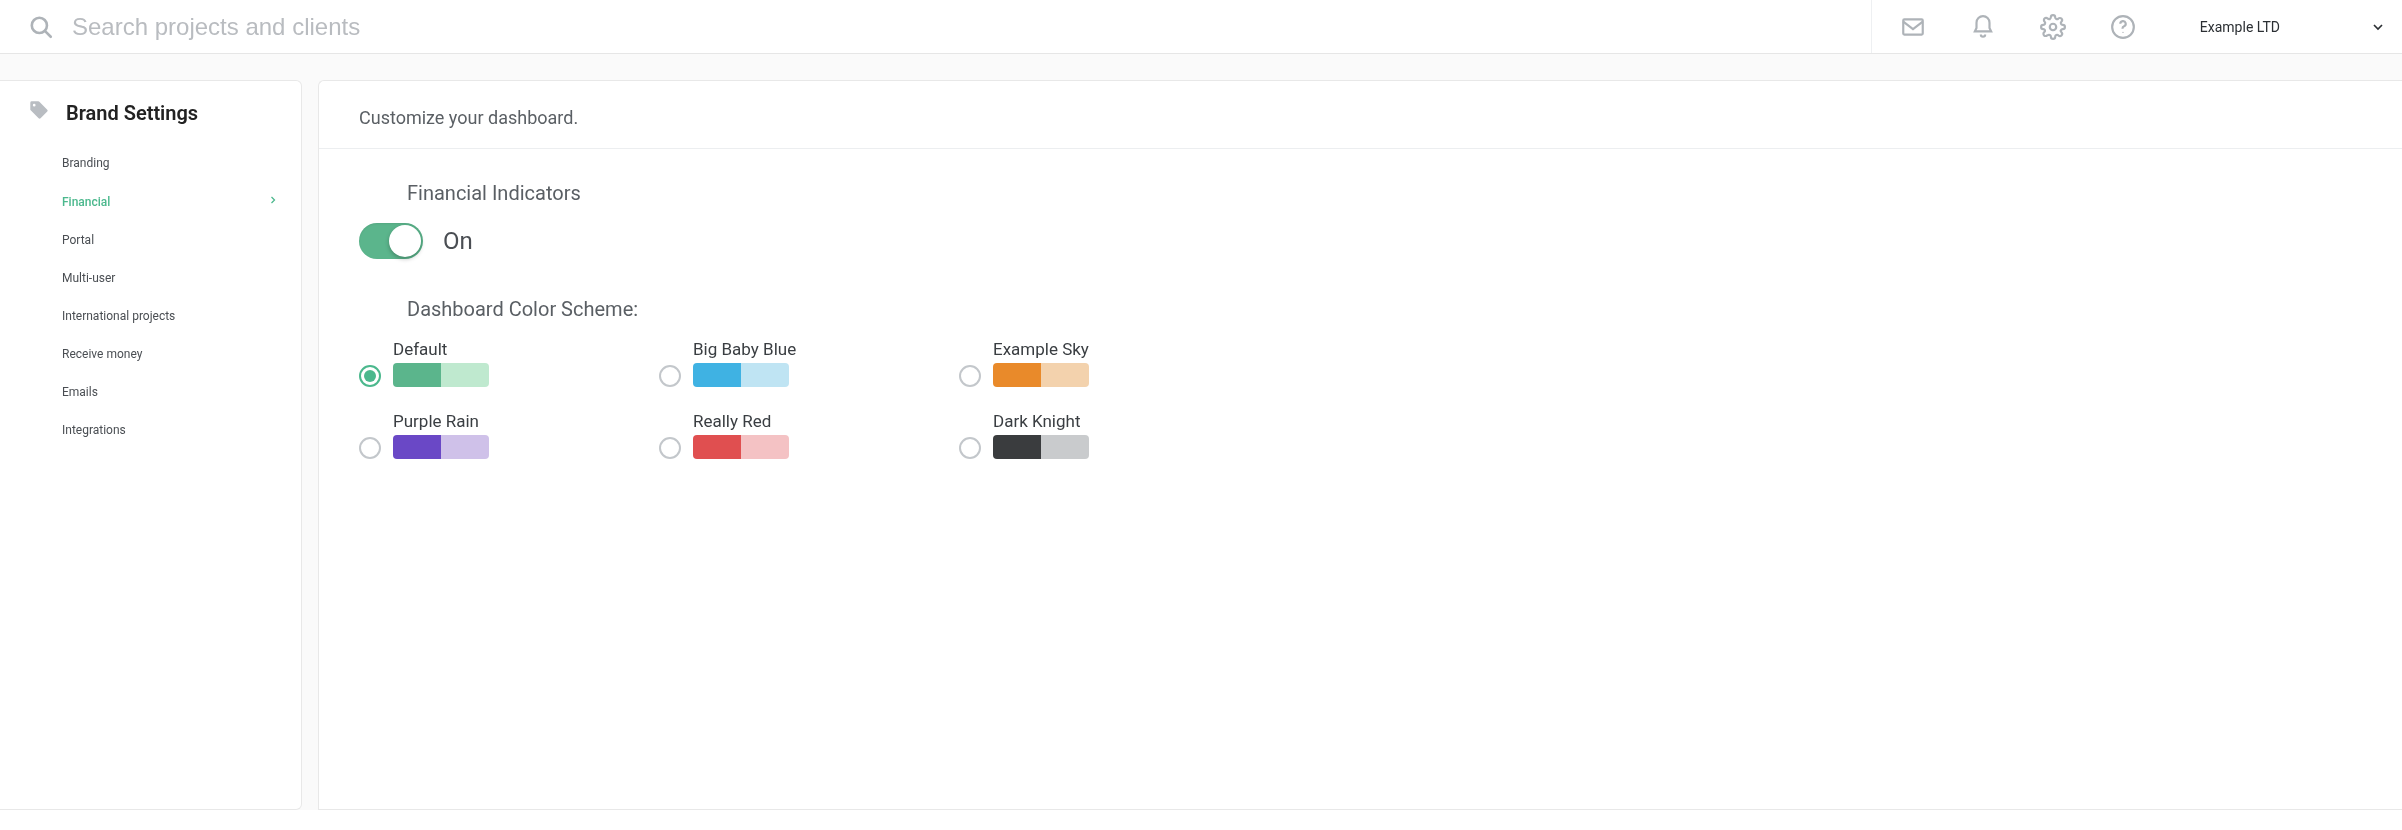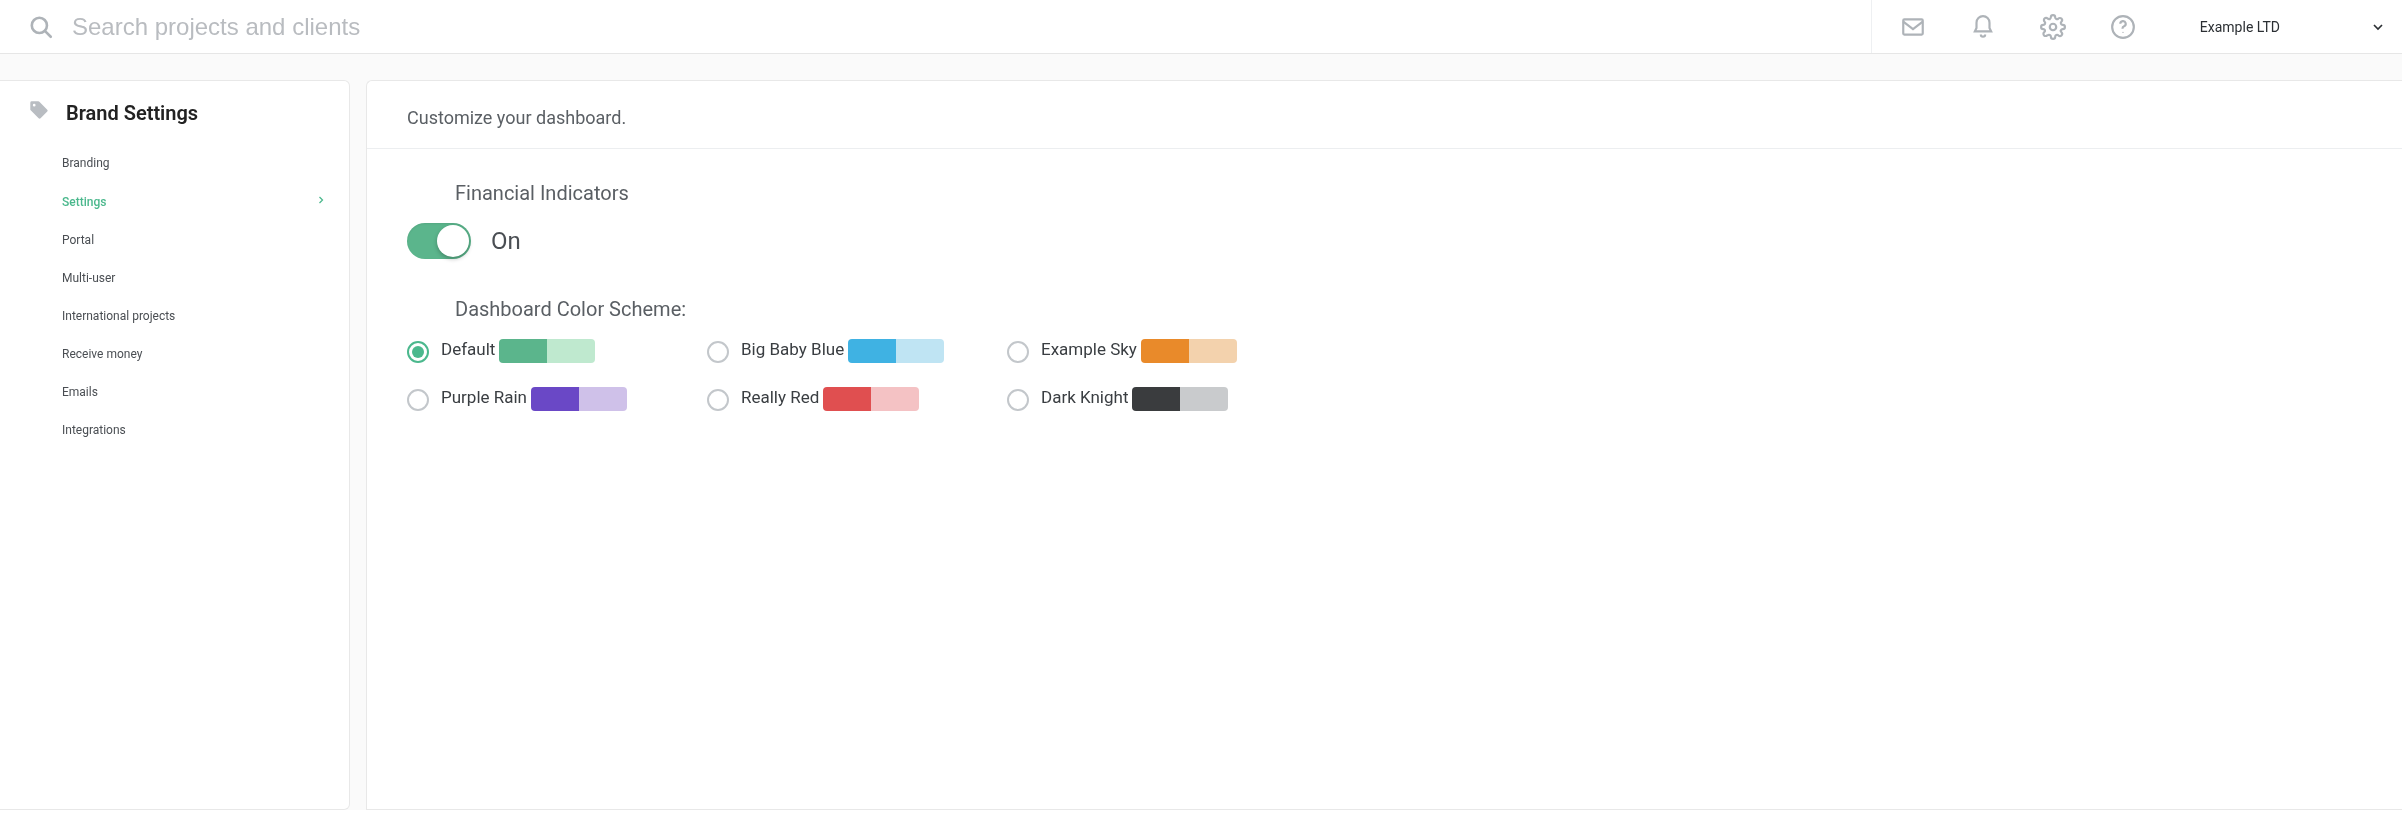--- a/index.html
+++ b/index.html
@@ -31,21 +31,21 @@
   .company-select span { font-size:14px; color:#2b2f33;text-align:center; }
   .company-select svg { width:16px; height:16px; stroke:#2b2f33; }
 
   
   .page-body {
     display:flex; height:calc(100% - 74px); background:#fafafa; padding-top:26px;
   }
 
   
   .sidebar {
-    width:350px; background:#fff; border:1px solid #e8e8e8; border-left:none;
+    width:302px; background:#fff; border:1px solid #e8e8e8; border-left:none;
     border-top-right-radius:6px; border-bottom-right-radius:6px;
     padding:18px 0 30px 0; align-self:flex-start; height:calc(100% - 0px);
   }
   .sidebar-header {
     display:flex; align-items:center; gap:16px; padding:0 20px 18px 28px;
   }
   .sidebar-header svg { width:22px; height:22px; fill:#b9bdc2; }
   .sidebar-header span { font-size:20px; font-weight:600; color:#222; }
   .side-items { list-style:none; }
   .side-item {
@@ -90,21 +90,21 @@
   .scheme-cell { display:flex; align-items:flex-end; gap:12px; }
   .radio {
     width:22px; height:22px; border:2px solid #c3c7cb; border-radius:50%;
     display:flex; align-items:center; justify-content:center; flex-shrink:0;
     background:#fff; cursor:pointer;
   }
   .radio.selected { border-color:#4bb88d; }
   .radio.selected::after {
     content:""; width:12px; height:12px; background:#4bb88d; border-radius:50%;
   }
-  .scheme-stack { display:flex; flex-direction:row; gap:4px; }
+  .scheme-stack { display:flex; flex-direction:column; gap:4px; }
   .scheme-name { font-size:17px; color:#3a3e42; }
   .swatch { width:96px; height:24px; border-radius:4px; display:flex; overflow:hidden; }
   .swatch .c1 { width:50%; height:100%; }
   .swatch .c2 { width:50%; height:100%; }
 
 </style>
 </head>
 <body>
 
 <div class="topbar">
@@ -161,21 +161,21 @@
             <path d="M21 11.6 12.4 3a1.5 1.5 0 0 0-1.06-.44H4A1.5 1.5 0 0 0 2.5 4v7.34c0 .4.16.78.44 1.06L11.6 21a1.5 1.5 0 0 0 2.12 0l7.28-7.28a1.5 1.5 0 0 0 0-2.12zM6.75 8.25a1.5 1.5 0 1 1 0-3 1.5 1.5 0 0 1 0 3z"></path>
           </svg>
       </span>
       <span>Brand Settings</span>
     </div>
     <ul class="side-items" id="sidebar-list">
         <li class="side-item">
           <span>Branding</span>
         </li>
         <li class="side-item active">
-          <span>Settings</span>
+          <span>Financial</span>
           <span class="chev"><svg viewBox="0 0 24 24">
               <path d="M9 6l6 6-6 6"></path>
             </svg></span>
         </li>
         <li class="side-item">
           <span>Portal</span>
         </li>
         <li class="side-item">
           <span>Multi-user</span>
         </li>

